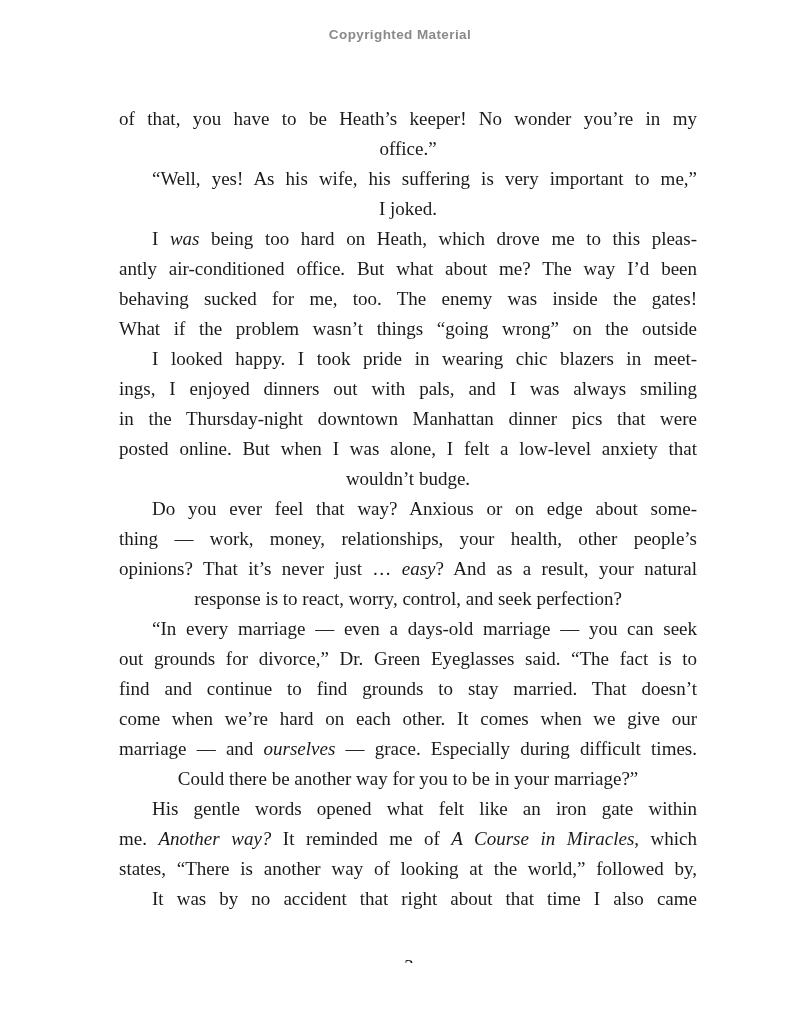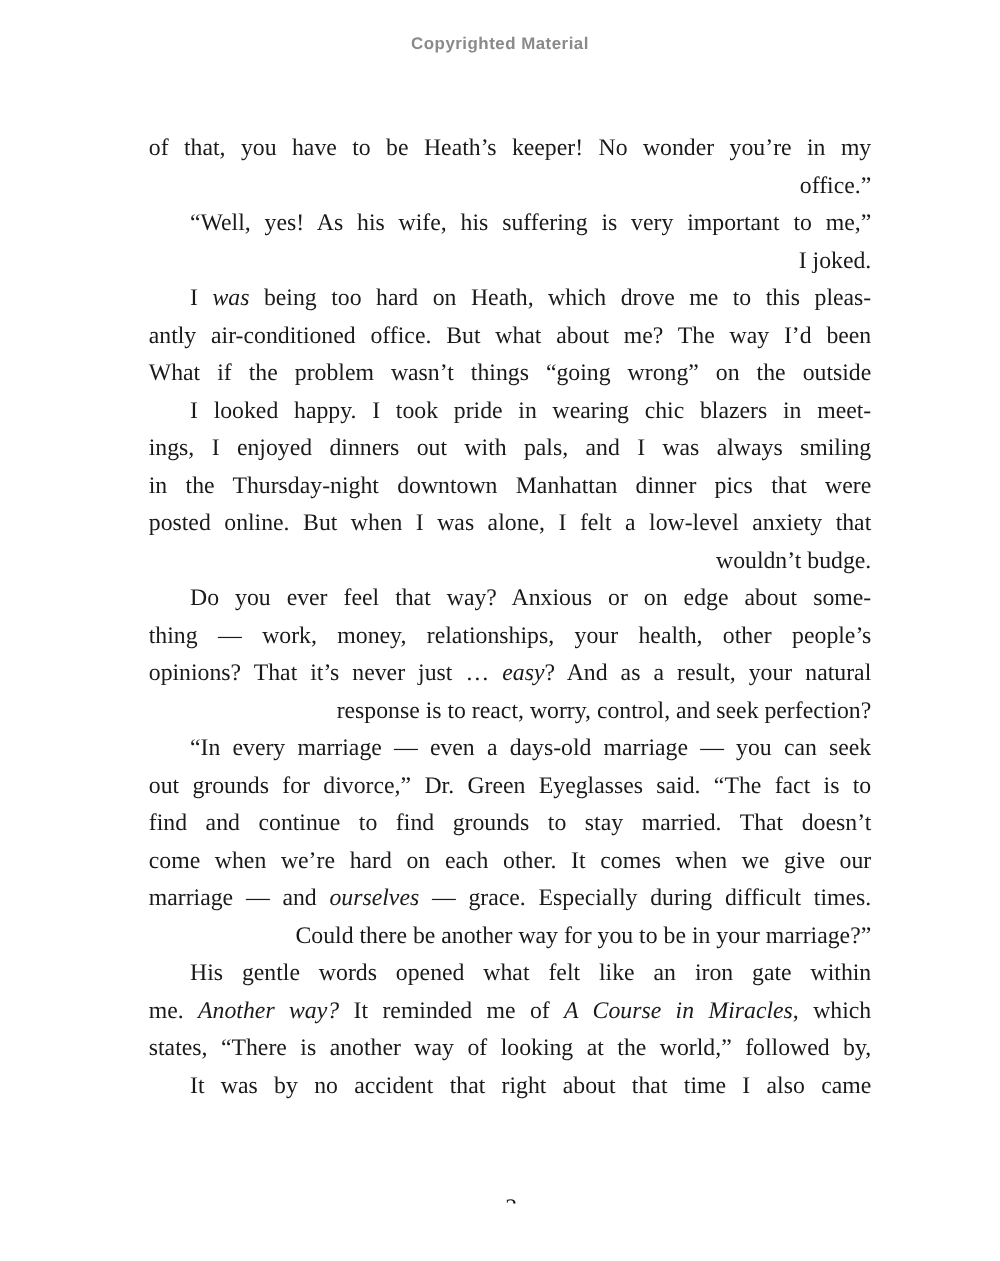--- a/index.html
+++ b/index.html
@@ -45,21 +45,21 @@
     position: absolute;
     left: 119px;
     top: 64px;
     width: 578px;
     margin-top: 40px;
   }
   .line {
     height: 30px;
     line-height: 30px;
     font-size: 19px;
-    text-align: right;
+    text-align: center;
   }
   .line.just {
     text-align: justify;
     text-justify: inter-word;
     text-align-last: justify;
   }
   .line.indent {
     text-indent: 33px;
   }
   .line i { font-style: italic; }
@@ -74,20 +74,21 @@
 
   <div class="watermark wm-bottom">Copyrighted Material</div>
 
   <div class="text-block">
       <div class="line just"><span>of that, you have to be Heath’s keeper! No wonder you’re in my</span></div>
       <div class="line"><span>office.”</span></div>
       <div class="line indent just"><span>“Well, yes! As his wife, his suffering is very important to me,”</span></div>
       <div class="line"><span>I joked.</span></div>
       <div class="line indent just"><span>I </span><i>was</i><span> being too hard on Heath, which drove me to this pleas-</span></div>
       <div class="line just"><span>antly air-conditioned office. But what about me? The way I’d been</span></div>
+      <div class="line just"><span>behaving sucked for me, too. The enemy was inside the gates!</span></div>
       <div class="line just"><span>What if the problem wasn’t things “going wrong” on the outside</span></div>
       <div class="line indent just"><span>I looked happy. I took pride in wearing chic blazers in meet-</span></div>
       <div class="line just"><span>ings, I enjoyed dinners out with pals, and I was always smiling</span></div>
       <div class="line just"><span>in the Thursday-night downtown Manhattan dinner pics that were</span></div>
       <div class="line just"><span>posted online. But when I was alone, I felt a low-level anxiety that</span></div>
       <div class="line"><span>wouldn’t budge.</span></div>
       <div class="line indent just"><span>Do you ever feel that way? Anxious or on edge about some-</span></div>
       <div class="line just"><span>thing — work, money, relationships, your health, other people’s</span></div>
       <div class="line just"><span>opinions? That it’s never just … </span><i>easy</i><span>? And as a result, your natural</span></div>
       <div class="line"><span>response is to react, worry, control, and seek perfection?</span></div>

